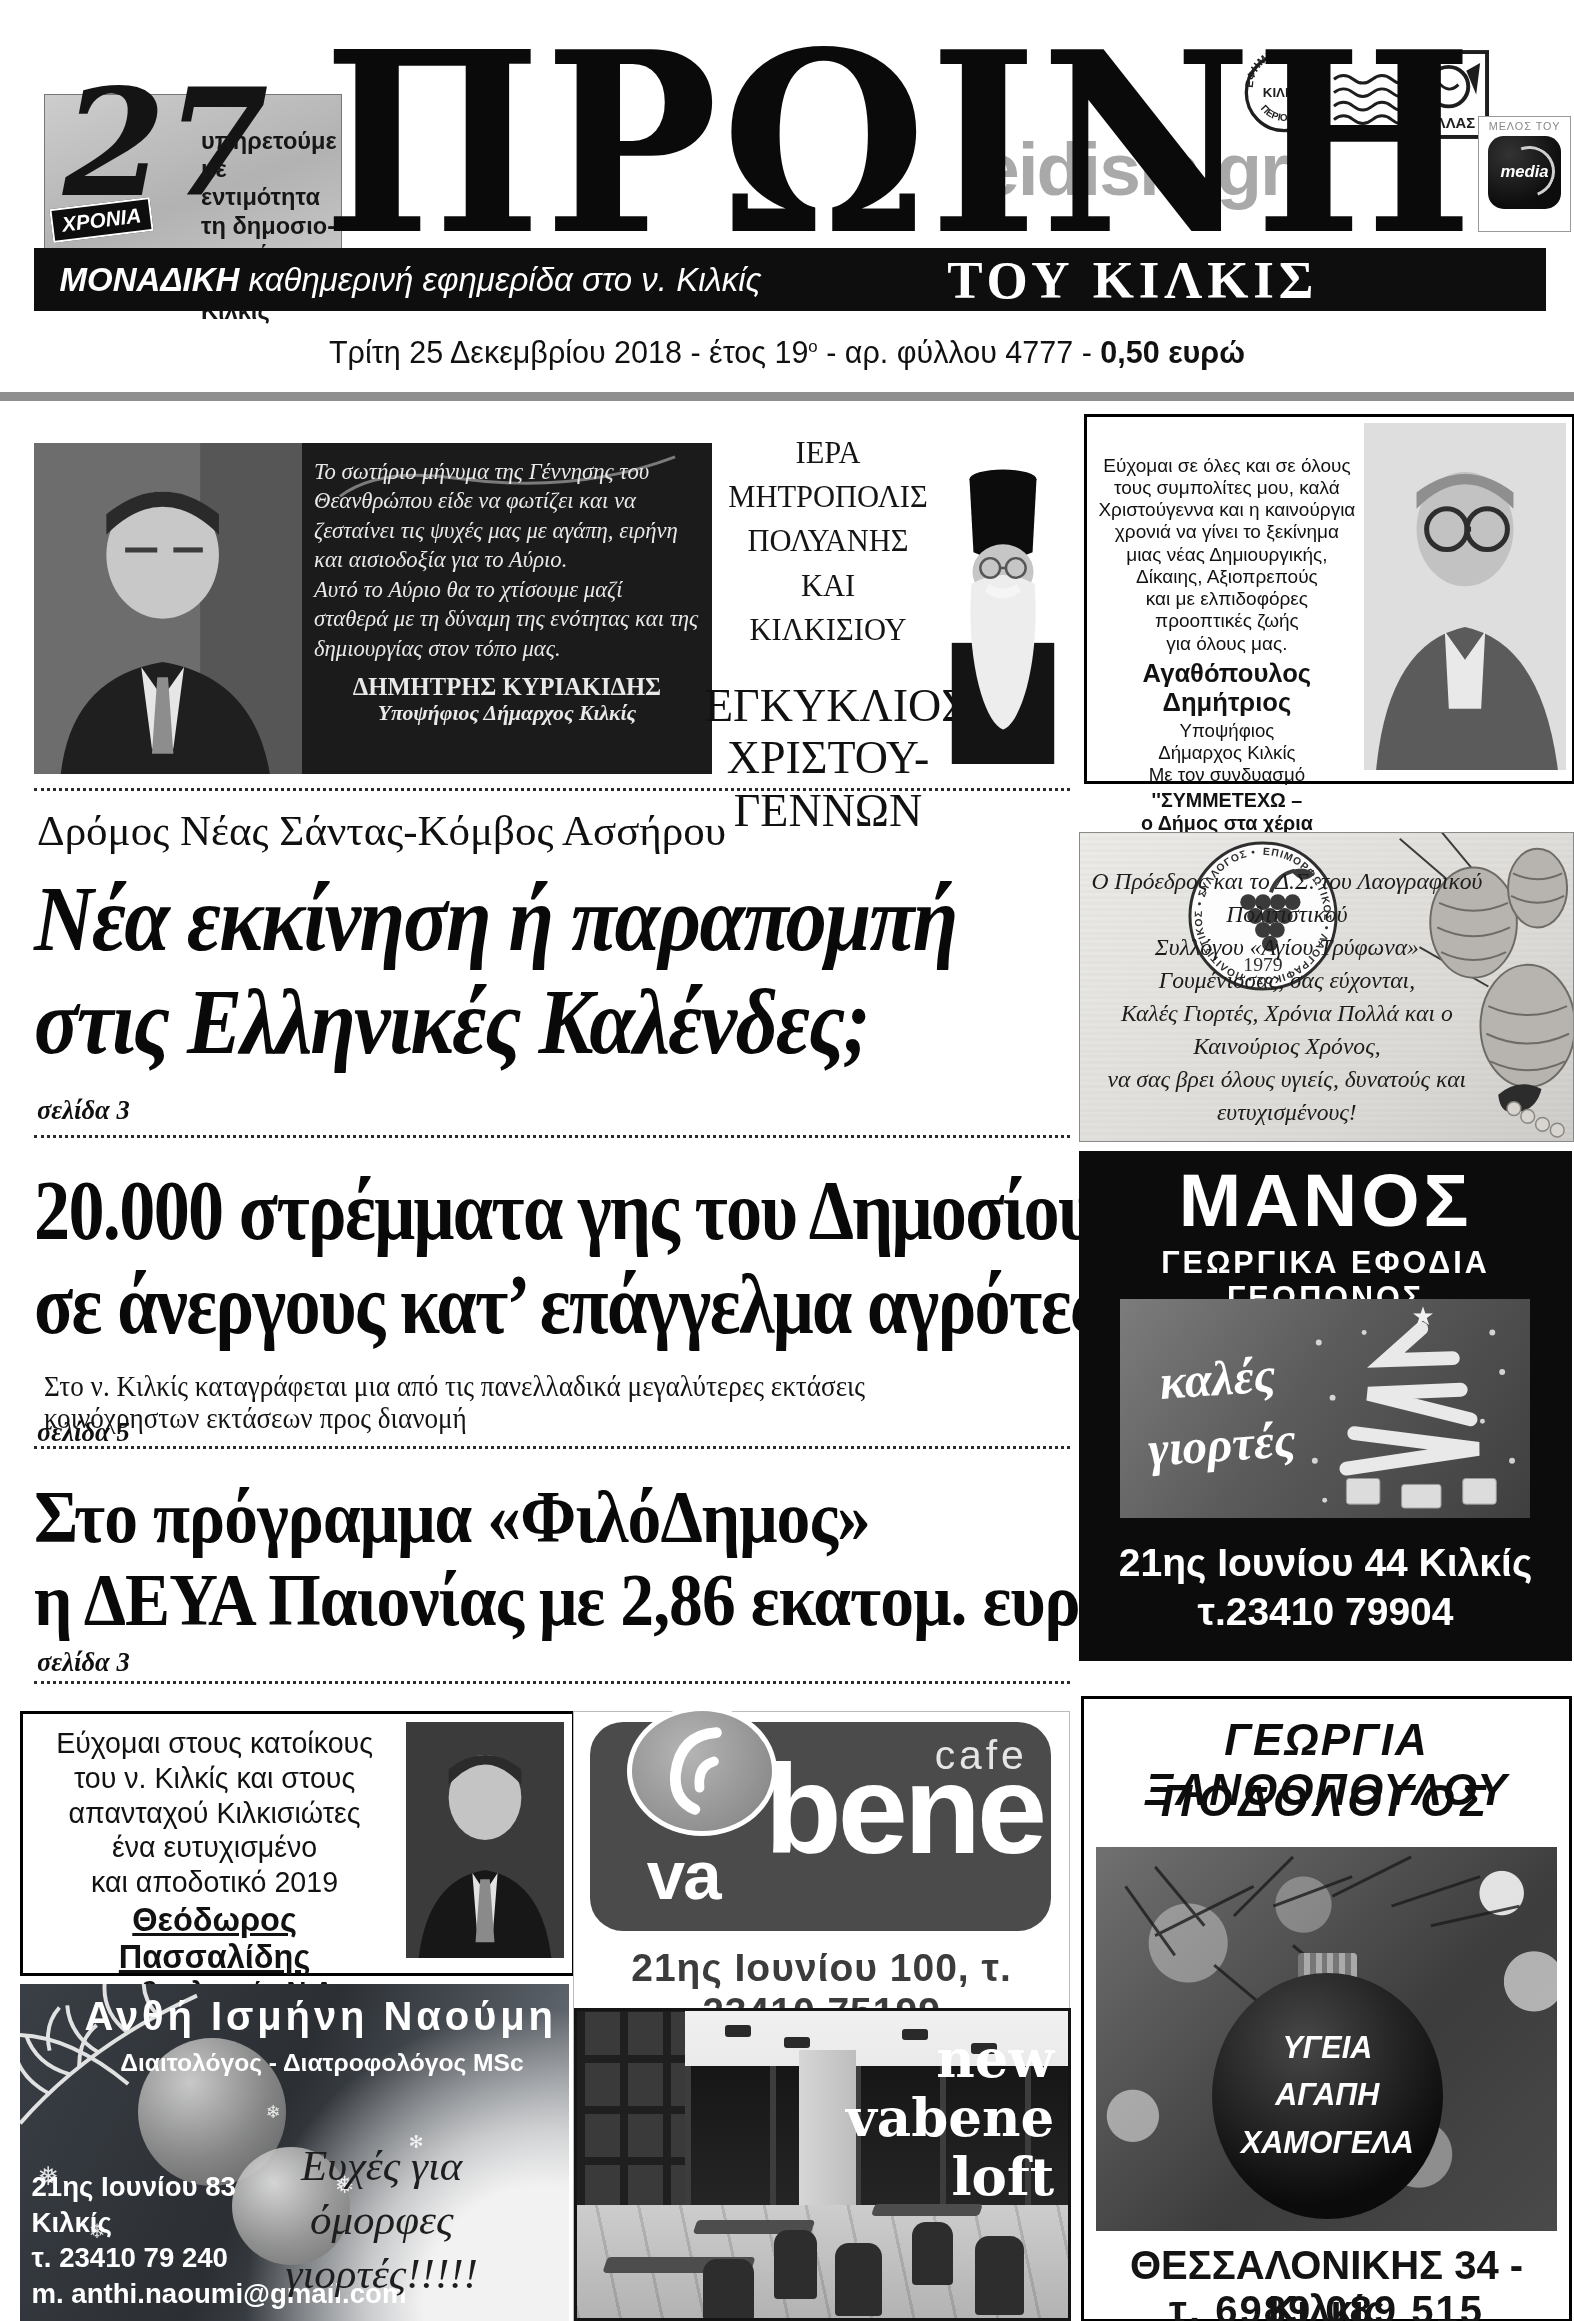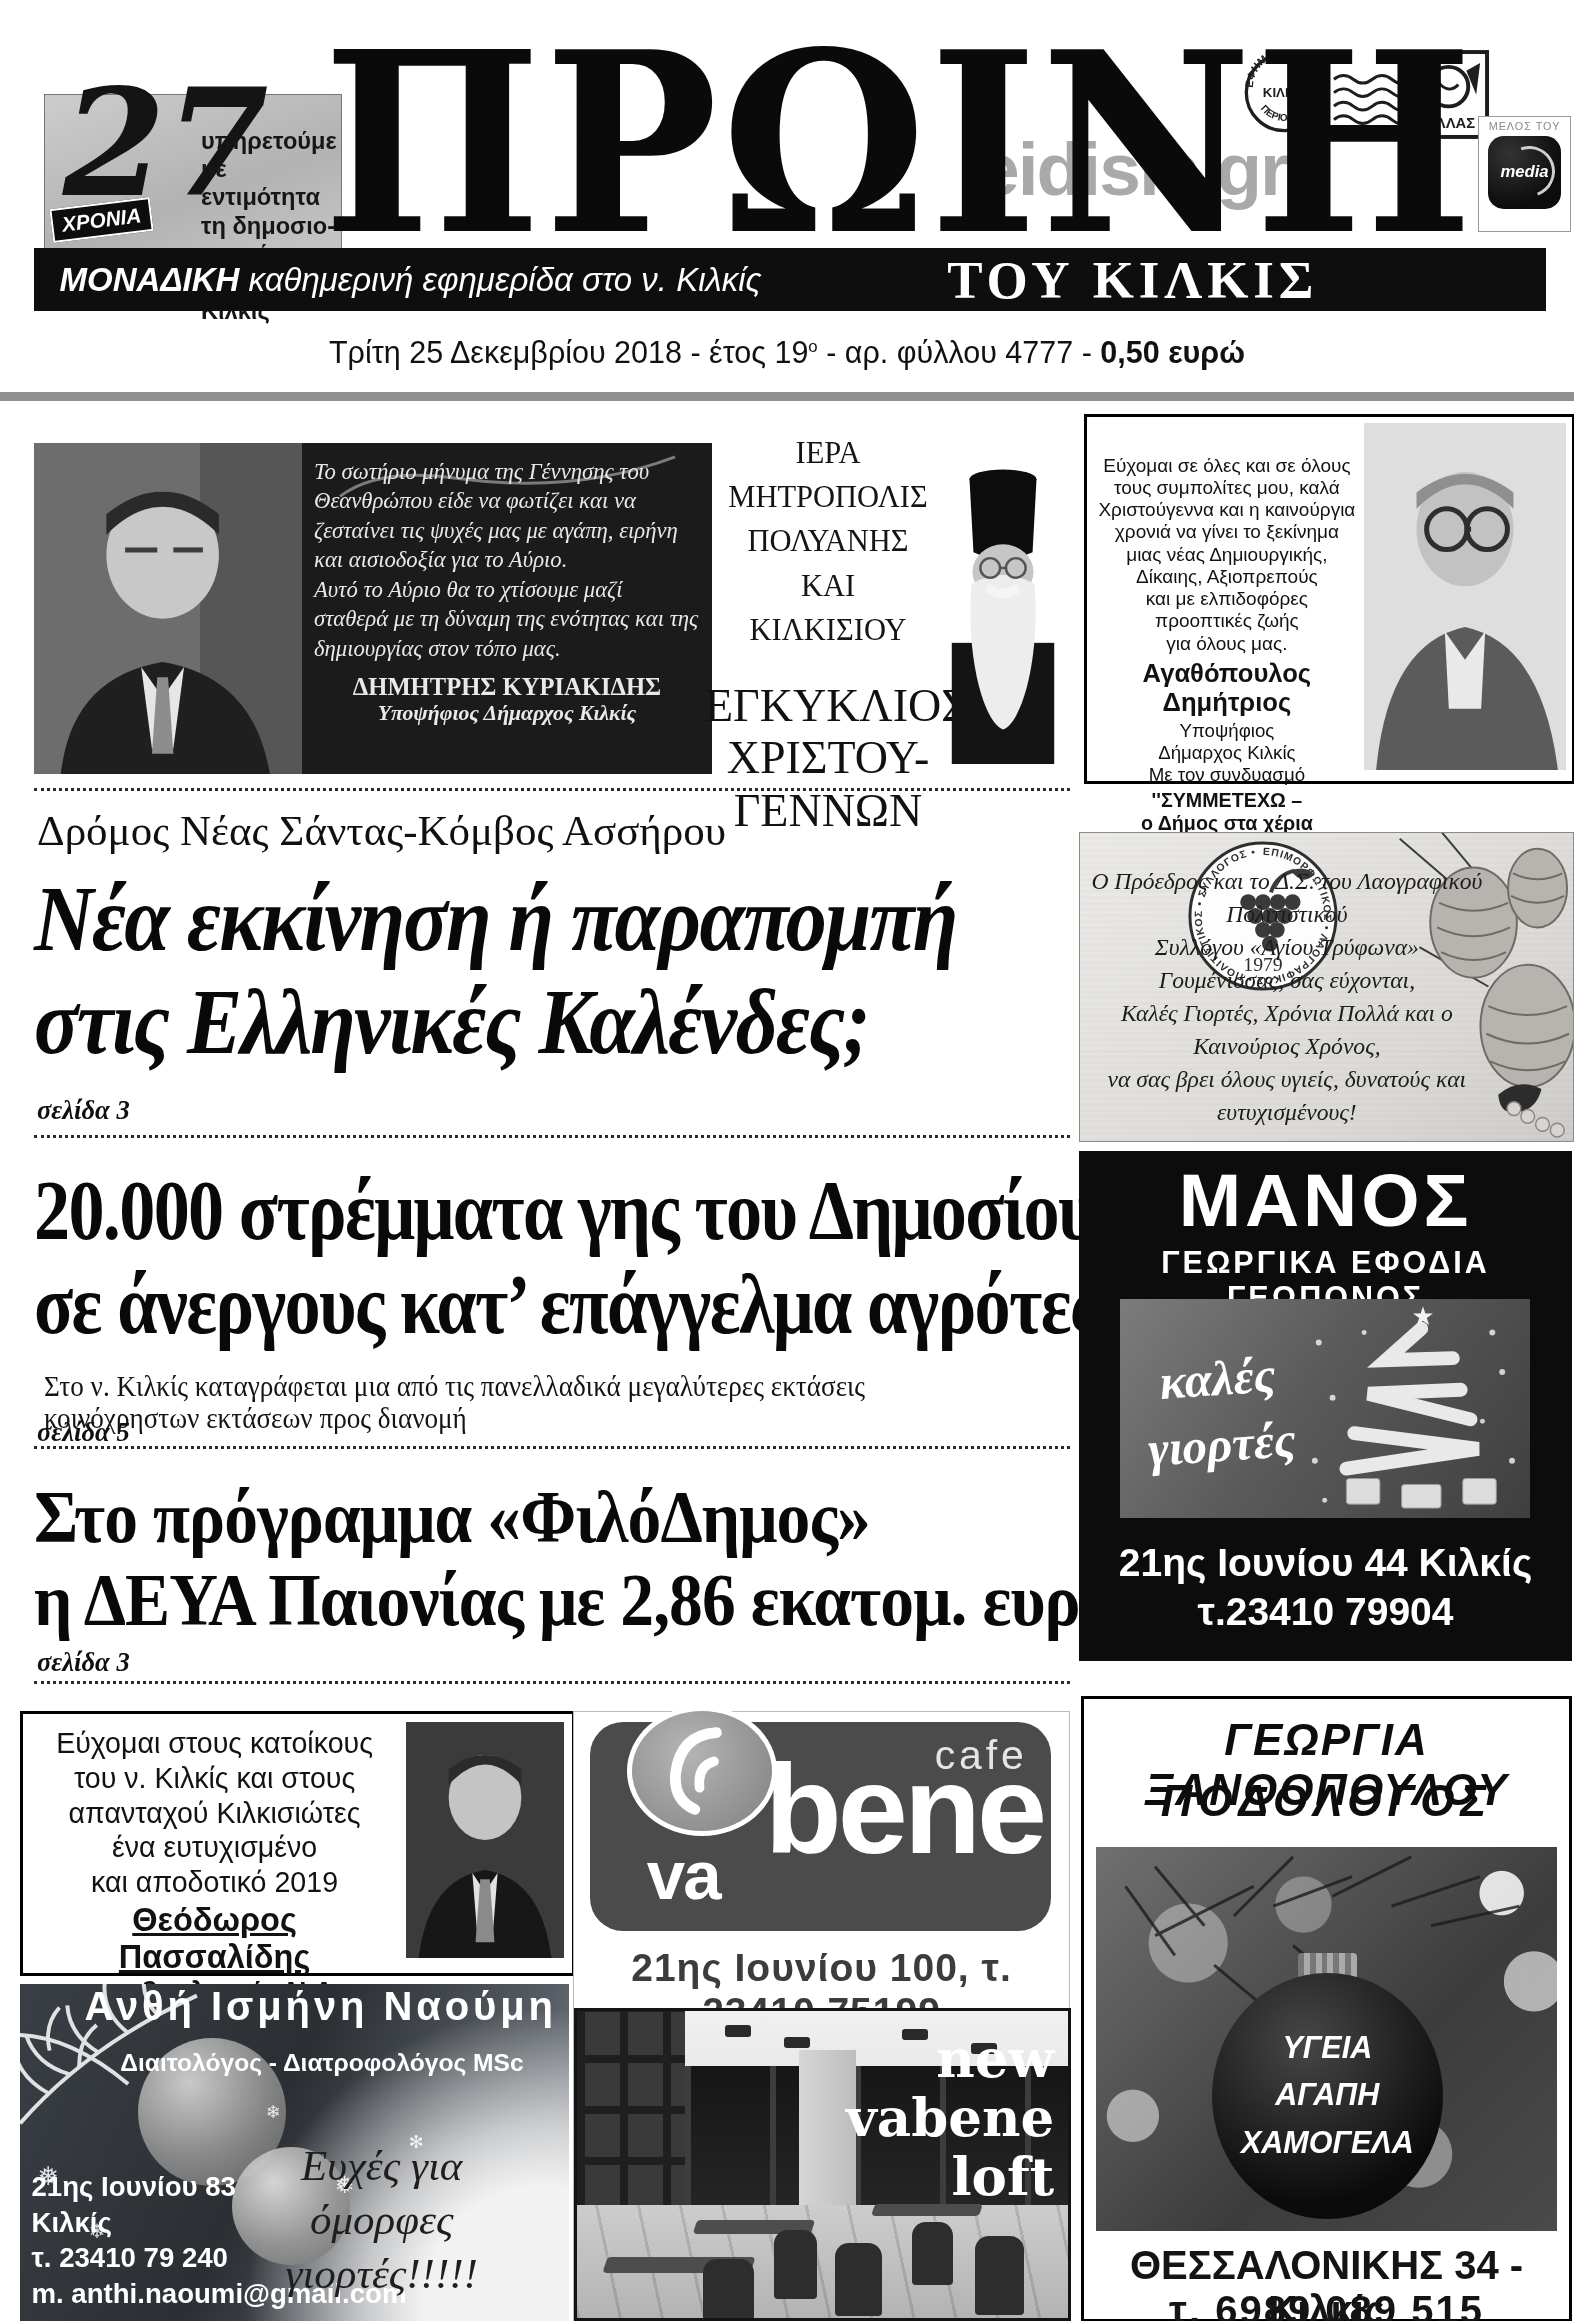--- a/index.html
+++ b/index.html
@@ -99,21 +99,21 @@
   .pass{left:19.7px;top:1711px;width:549px;height:259px;border:3px solid #000;background:#fff;}
   .pass-text{position:absolute;left:9.9px;top:11.8px;width:364px;text-align:center;
              font:400 28.6px "Liberation Sans",sans-serif;line-height:1.22;color:#121212;}
   .pass-name{font:700 32.5px "Liberation Sans",sans-serif;margin-top:2px;text-decoration:underline;}
   .pass-role{font:700 27.6px "Liberation Sans",sans-serif;}
   .pass-photo{position:absolute;right:7.9px;top:7.9px;width:158px;height:236px;background:linear-gradient(170deg,#555,#2e2e2e);overflow:hidden;}
 
   .naoumi{left:19.7px;top:1984px;width:549px;height:338px;overflow:hidden;color:#fff;
           background:radial-gradient(circle at 95% 95%,#f2f2f2 0 118px,rgba(240,240,240,.75) 177px,transparent 296px),
           linear-gradient(115deg,#3a3f45 0%,#2b2f34 45%,#565c63 75%,#8b9097 100%);}
-  .naoumi-name{position:absolute;right:11.8px;top:0;font:700 40px "Liberation Sans",sans-serif;letter-spacing:3.9px;}
+  .naoumi-name{position:absolute;right:11.8px;top:10px;font:700 40px "Liberation Sans",sans-serif;letter-spacing:3.9px;}
   .naoumi-title{position:absolute;right:45px;top:65px;font:700 24.6px "Liberation Sans",sans-serif;}
   .naoumi-creds{position:absolute;right:23.6px;top:99px;text-align:center;width:414px;
                 font:700 19.7px "Liberation Sans",sans-serif;line-height:1.35;}
   .naoumi-contact{position:absolute;left:11.8px;bottom:9.9px;font:700 27.6px "Liberation Sans",sans-serif;line-height:1.3;}
   .naoumi-wish{position:absolute;right:39px;bottom:21.7px;width:296px;text-align:center;
                font:italic 400 43px "Liberation Serif",serif;color:#1e1e1e;line-height:1.25;}
   .orn1{position:absolute;left:118px;top:54px;width:148px;height:148px;border-radius:50%;
         background:radial-gradient(circle at 35% 30%,#d9d9d9,#8f8f8f 55%,#606060);opacity:.9;}
   .orn2{position:absolute;left:212px;top:163px;width:118px;height:118px;border-radius:50%;
         background:radial-gradient(circle at 35% 30%,#e6e6e6,#9a9a9a 55%,#6b6b6b);opacity:.9;}

